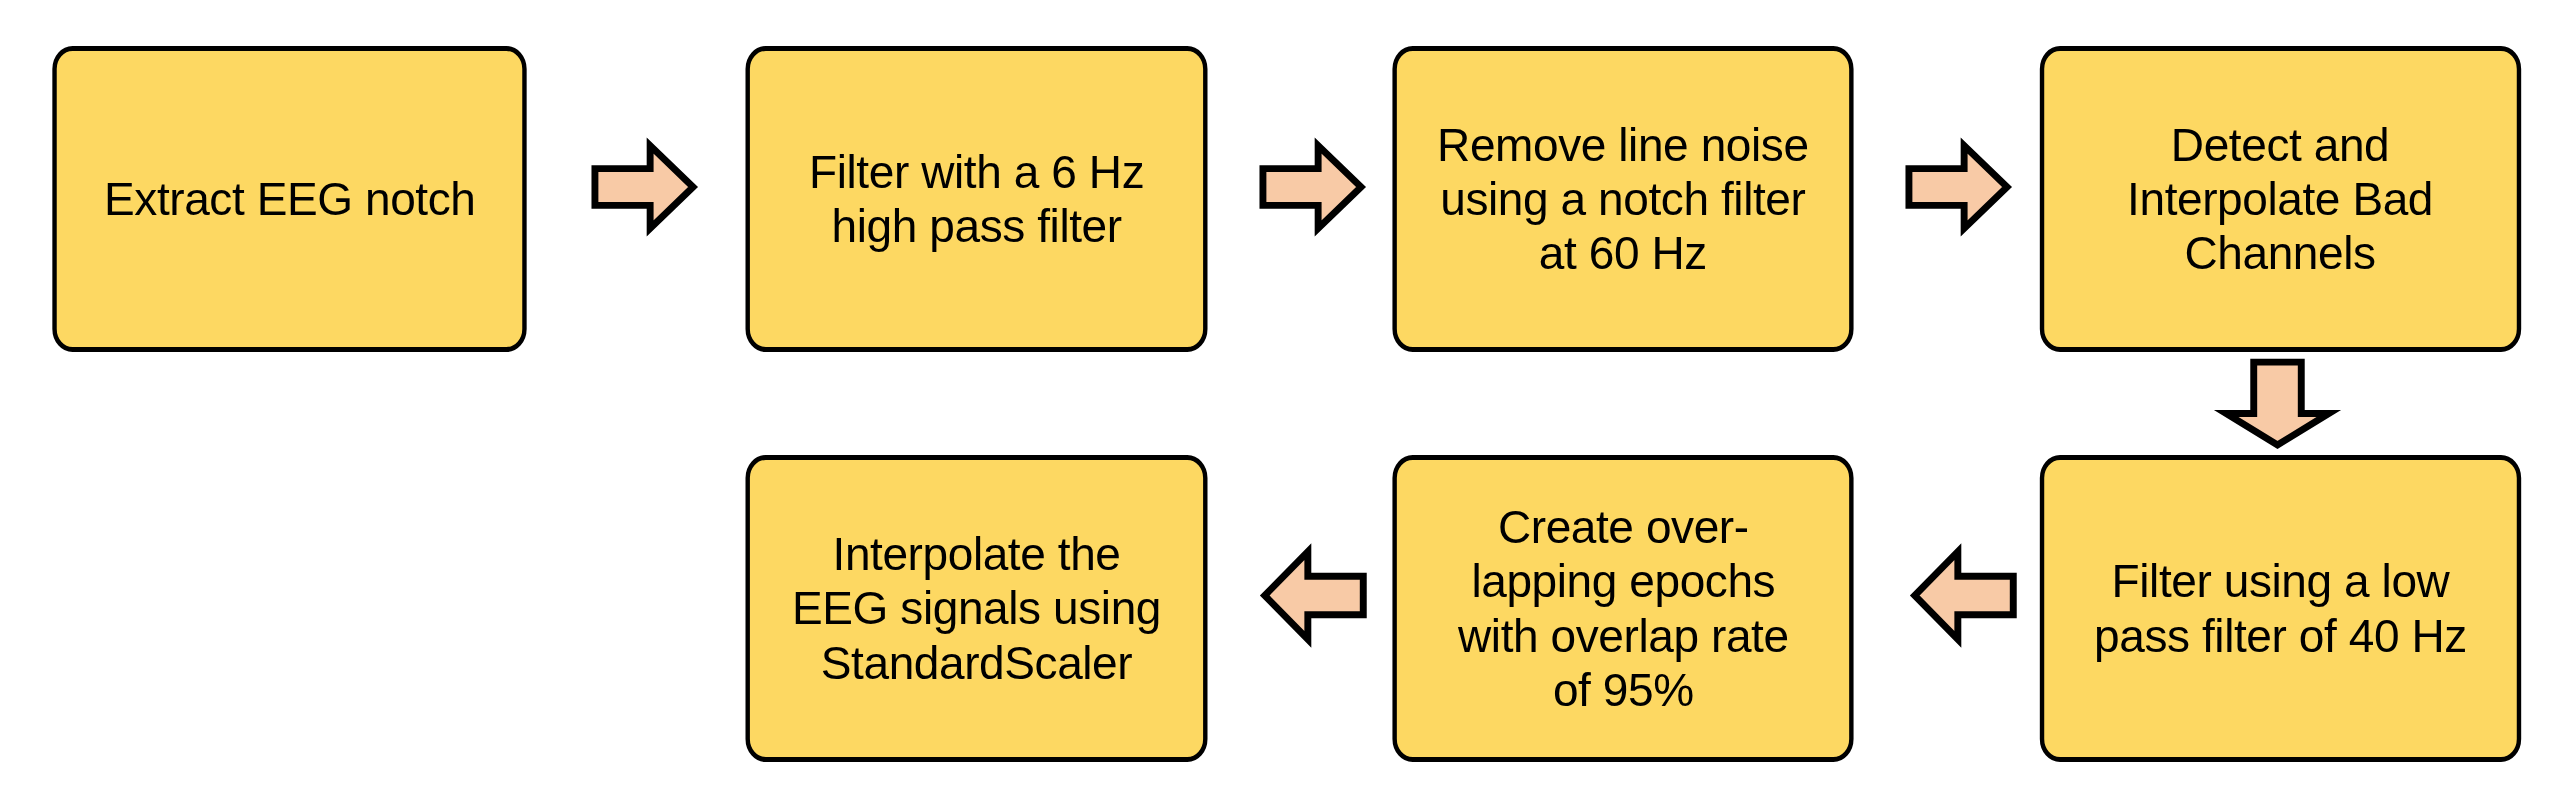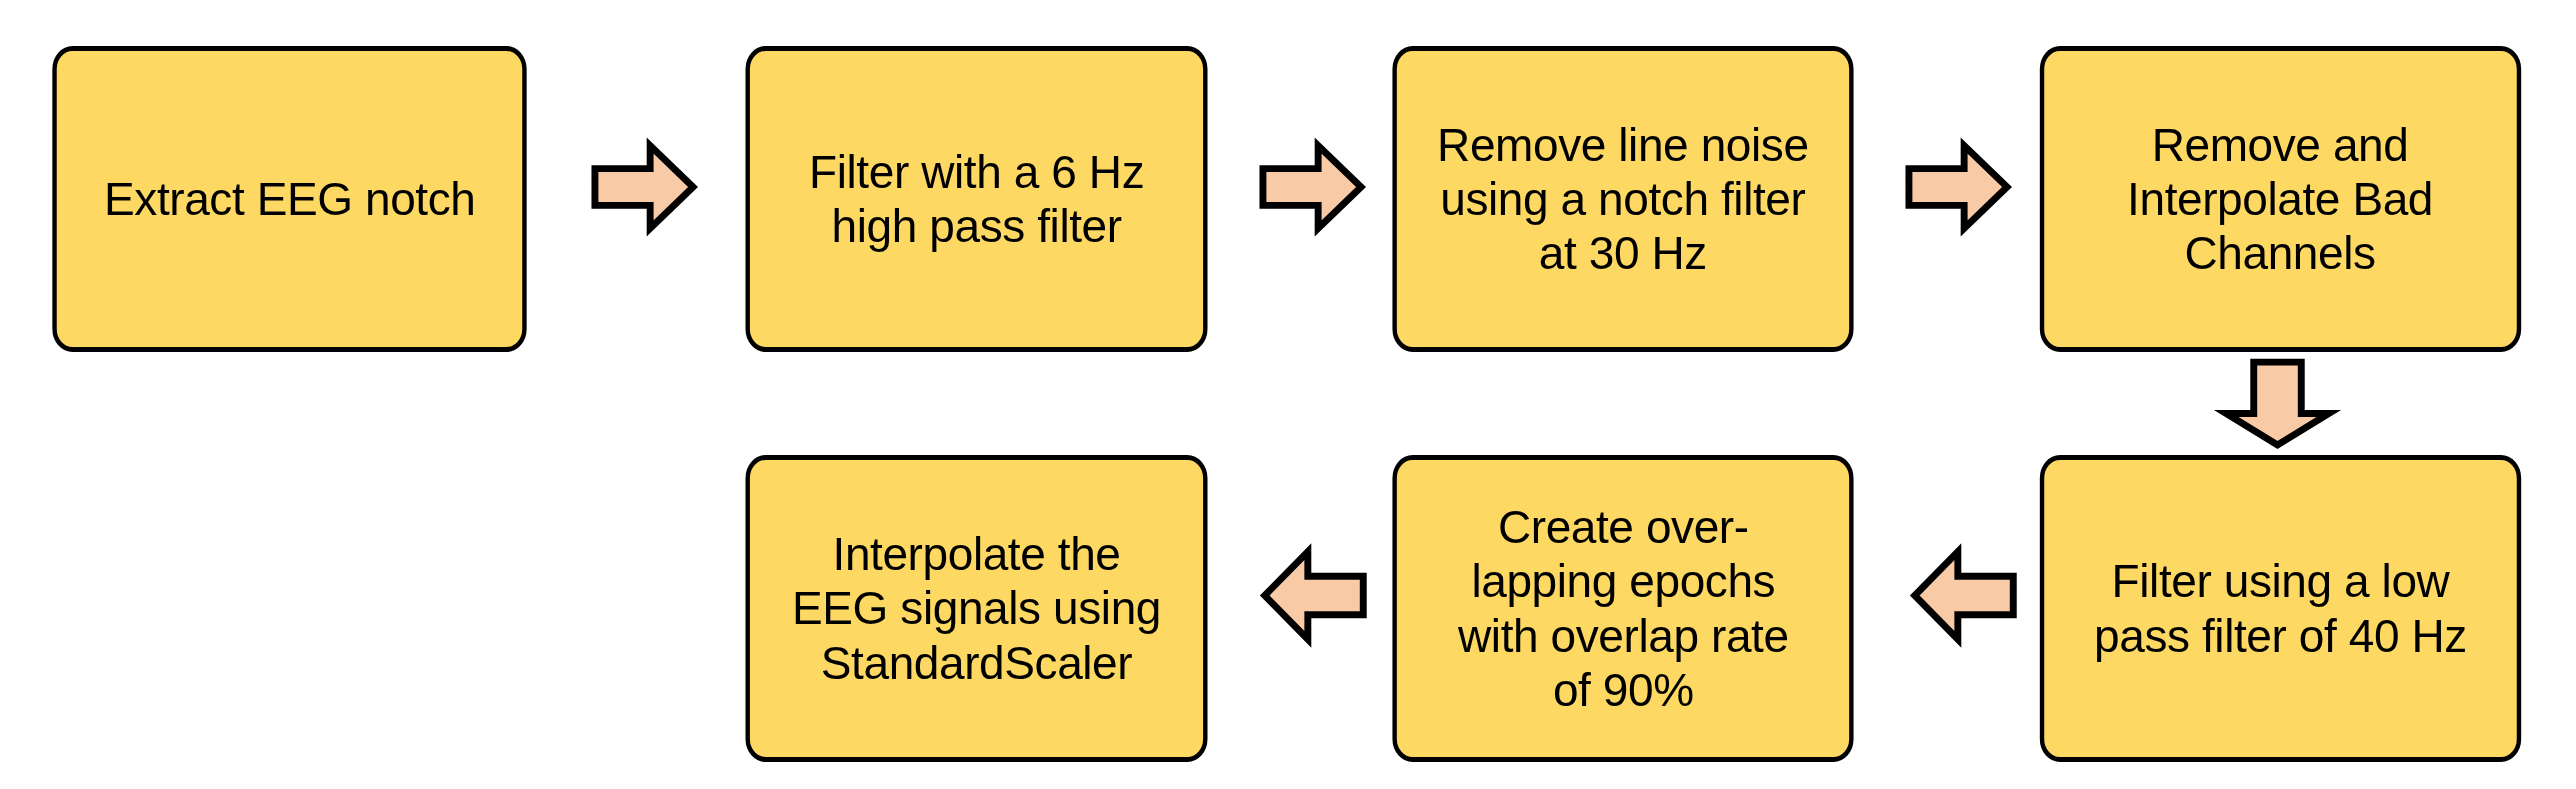--- a/index.html
+++ b/index.html
@@ -106,31 +106,31 @@
 
   <div class="arrow ar-h ar-h2">
     <svg viewBox="0 0 140 120" width="108" height="92" aria-hidden="true">
       <polygon class="arrow-shape" points="6,36 78,36 78,6 134,60 78,114 78,84 6,84"></polygon>
     </svg>
   </div>
 
   <div class="node r1 col-c">
     <span class="label">Remove line noise
 using a notch filter
-at 30 Hz</span>
+at 60 Hz</span>
   </div>
 
   <div class="arrow ar-h ar-h3">
     <svg viewBox="0 0 140 120" width="108" height="92" aria-hidden="true">
       <polygon class="arrow-shape" points="6,36 78,36 78,6 134,60 78,114 78,84 6,84"></polygon>
     </svg>
   </div>
 
   <div class="node r1 col-d">
-    <span class="label">Remove and
+    <span class="label">Detect and
 Interpolate Bad
 Channels</span>
   </div>
 
   <div class="arrow ar-v">
     <svg viewBox="0 0 150 118" width="115" height="91" aria-hidden="true">
       <polygon class="arrow-shape" points="44,5 106,5 106,72 142,72 75,113 8,72 44,72"></polygon>
     </svg>
   </div>
 
@@ -142,21 +142,21 @@
   <div class="arrow ar-l ar-l1">
     <svg viewBox="0 0 140 126" width="108" height="97" aria-hidden="true">
       <polygon class="arrow-shape" points="134,38 62,38 62,6 6,63 62,120 62,88 134,88"></polygon>
     </svg>
   </div>
 
   <div class="node r2 col-c">
     <span class="label">Create over-
 lapping epochs
 with overlap rate
-of 90%</span>
+of 95%</span>
   </div>
 
   <div class="arrow ar-l ar-l2">
     <svg viewBox="0 0 140 126" width="108" height="97" aria-hidden="true">
       <polygon class="arrow-shape" points="134,38 62,38 62,6 6,63 62,120 62,88 134,88"></polygon>
     </svg>
   </div>
 
   <div class="node r2 col-b">
     <span class="label">Interpolate the

